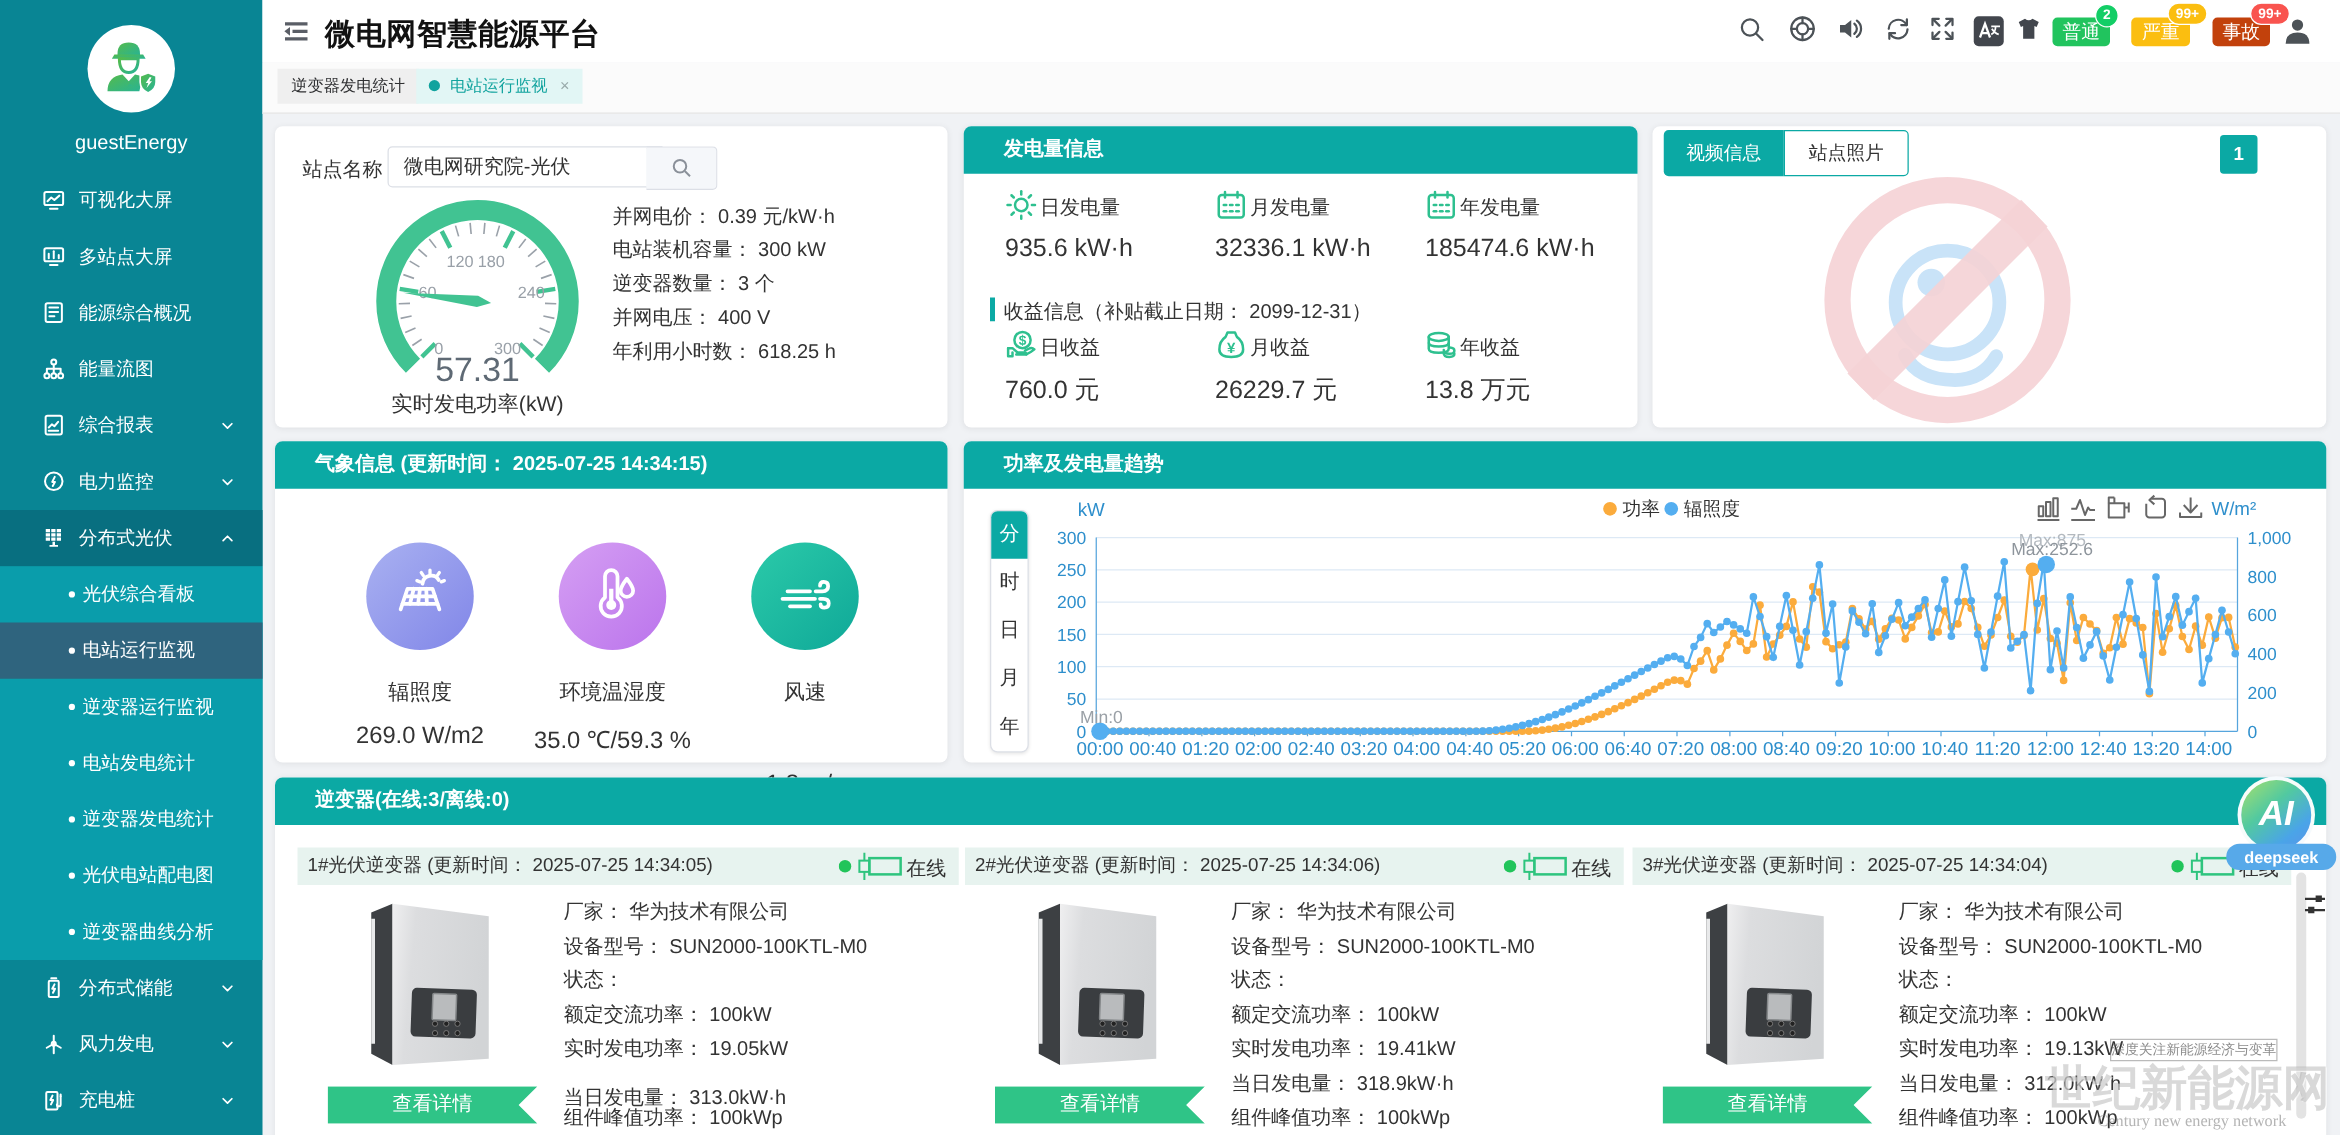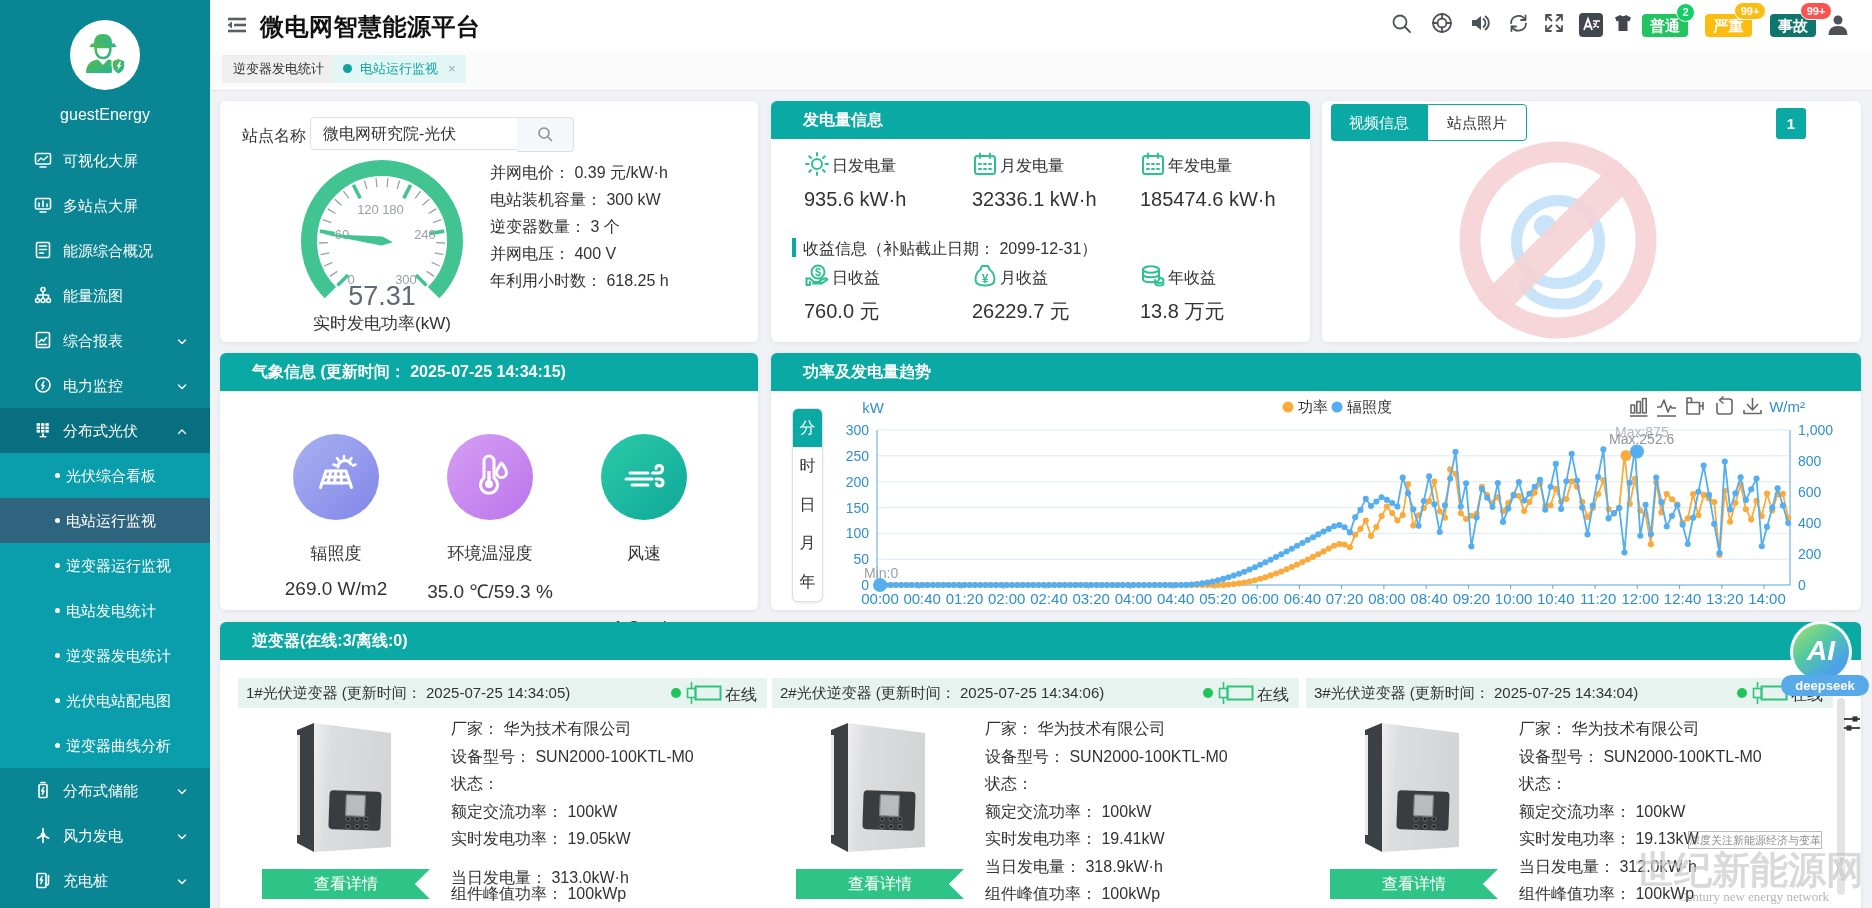--- a/index.html
+++ b/index.html
@@ -13,21 +13,21 @@
 .sitem .txt{position:absolute;left:66px;line-height:45px;}
 .sitem .dot{position:absolute;left:55px;top:20px;width:5px;height:5px;border-radius:50%;background:#fff;}
 #topbar{position:absolute;left:210px;top:0;width:1662px;height:50px;background:#fff;}
 #tabbar{position:absolute;left:210px;top:50px;width:1662px;height:40px;background:#fbfbfb;border-bottom:1px solid #e3e3e3;}
 .tab1{position:absolute;left:12px;top:5px;height:28px;padding:0 11px;background:#efefef;color:#303133;font-size:13px;line-height:28px;}
 .tab2{position:absolute;left:123px;top:5px;height:28px;padding:0 10px;background:#e2f6f5;color:#11a39e;font-size:13px;line-height:28px;}
 .card{position:absolute;background:#fff;border-radius:6px;box-shadow:0 1px 5px rgba(0,0,0,.07);}
 .chead{position:absolute;left:0;top:0;right:0;height:38px;background:#0ba9a4;border-radius:6px 6px 0 0;color:#fff;font-size:16px;font-weight:bold;line-height:38px;padding-left:32px;}
 .t16{font-size:16px;color:#333;}
 .t20{font-size:20px;color:#333;}
-.hbtn{position:absolute;top:14px;height:23px;border-radius:4px;color:#fff;font-size:15px;text-align:center;line-height:23px;font-weight:bold;}
+.hbtn{position:absolute;top:14px;height:23px;border-radius:4px;color:#fff;font-size:15px;text-align:center;line-height:23px;font-weight:normal;}
 .badge{position:absolute;color:#fff;font-size:11px;font-weight:bold;text-align:center;border:1px solid #fff;}
 .pline{position:absolute;height:20px;font-size:16px;color:#333;white-space:nowrap;}
 .vbtn{position:absolute;height:30px;background:#2fc487;color:#fff;font-size:16px;text-align:center;line-height:30px;clip-path:polygon(0 0,100% 0,91% 50%,100% 100%,0 100%);}
 .ph{position:absolute;height:30px;background:#e7f3ef;font-size:15px;color:#333;line-height:30px;}
 .wlabel{position:absolute;font-size:17px;color:#333;text-align:center;width:160px;}
 .wvalue{position:absolute;font-size:19px;color:#333;text-align:center;width:180px;}
 </style></head><body>
 <div id="app">
     <div id="sidebar">
       <div class="abs" style="left:70px;top:20px;width:70px;height:70px;border-radius:50%;background:#fff;"></div>
@@ -233,21 +233,21 @@
         <path d="M6 18 L10 7 L14 18 M7.5 14.5 H12.5" stroke="#fff" stroke-width="1.8" fill="none"></path>
         <path d="M15 9 H22 M18.5 9 Q18.5 14 15 15.5 M15.5 11 Q17.5 14.5 21 15.5" stroke="#fff" stroke-width="1.4" fill="none"></path>
       </svg>
       <svg class="abs" style="left:1402px;top:12px;" width="26" height="26" viewBox="0 0 26 26">
         <path d="M8 3 Q11 5.5 14 3 L19 5.5 L17.3 9.5 L15.5 8.8 V19 H6.5 V8.8 L4.7 9.5 L3 5.5 Z" fill="#42464d"></path>
       </svg>
       <div class="hbtn" style="left:1432px;width:46px;background:#21c45e;">普通</div>
       <div class="badge" style="left:1466px;top:3px;width:17px;height:17px;line-height:17px;border-radius:50%;background:#13ce66;">2</div>
       <div class="hbtn" style="left:1495px;width:47px;background:#fbbe10;">严重</div>
       <div class="badge" style="left:1524px;top:2px;width:30px;height:16px;line-height:16px;border-radius:9px;background:#fbbe10;">99+</div>
-      <div class="hbtn" style="left:1560px;width:46px;background:#0f766e;">事故</div>
+      <div class="hbtn" style="left:1560px;width:46px;background:#c2410c;">事故</div>
       <div class="badge" style="left:1590px;top:2px;width:30px;height:16px;line-height:16px;border-radius:9px;background:#f9544f;">99+</div>
       <svg class="abs" style="left:1616px;top:13px;" width="24" height="24" viewBox="0 0 24 24">
         <circle cx="12" cy="7" r="4.5" fill="#4c5257"></circle>
         <path d="M2.5 22 Q2.5 13 12 13 Q21.5 13 21.5 22 Z" fill="#4c5257"></path>
       </svg>
     </div>
     <div id="tabbar">
       <div class="tab1">逆变器发电统计</div>
       <div class="tab2"><span style="display:inline-block;width:9px;height:9px;border-radius:50%;background:#11a39e;margin-right:8px;"></span>电站运行监视<span style="color:#9aa;margin-left:10px;font-size:13px;">×</span></div>
     </div>

